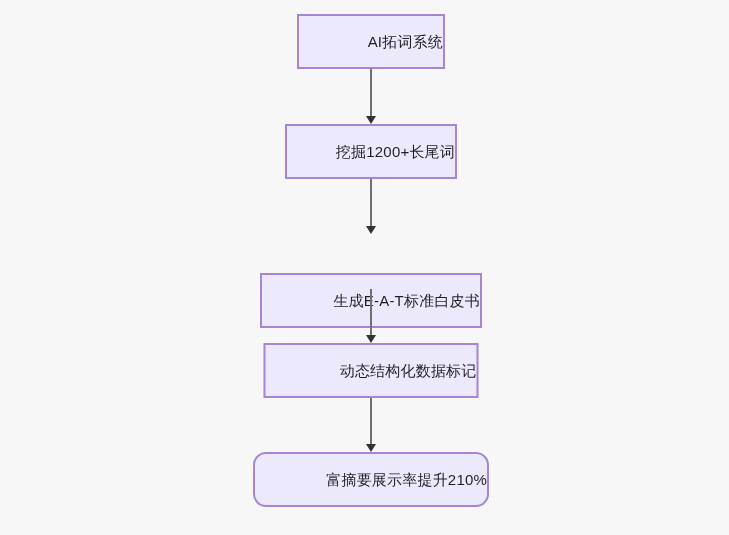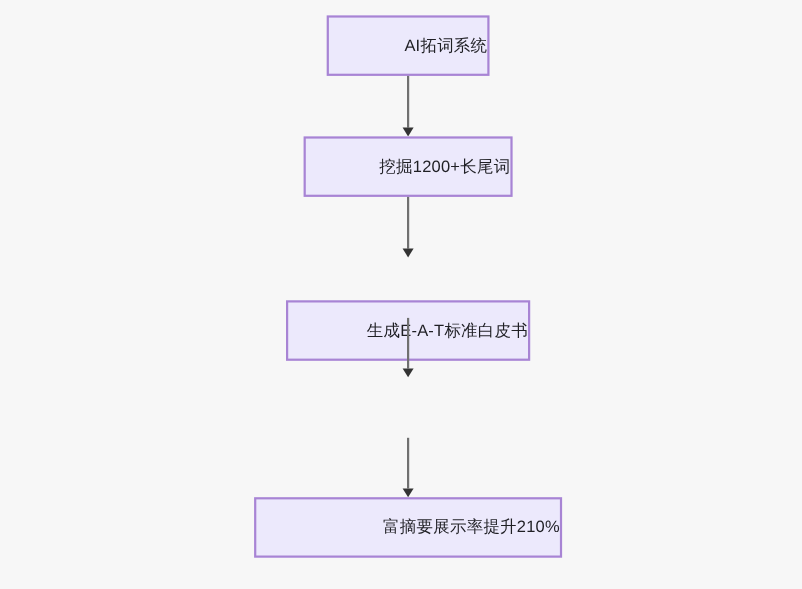--- a/index.html
+++ b/index.html
@@ -64,24 +64,24 @@
     transform: translateX(-50%);
     width: 0;
     height: 0;
     border-left: 5px solid transparent;
     border-right: 5px solid transparent;
     border-top: 8px solid #333333;
   }
 
   
   .node-1 { top: 14px;  width: 148px; }
-  .node-2 { top: 124px; width: 190px; }
+  .node-2 { top: 124px; width: 172px; }
   .node-3 { top: 234px; width: 222px; margin-top: 39px; }
   .node-4 { top: 343px; width: 215px; }
-  .node-5 { top: 452px; width: 280px; }
+  .node-5 { top: 452px; width: 236px; border-radius: 13px; }
 
   
   .edge-1 { top: 69px;  height: 55px; }
   .edge-2 { top: 179px; height: 55px; }
   .edge-3 { top: 289px; height: 54px; }
   .edge-4 { top: 398px; height: 54px; }
 
   .edge-1 .edge-line, .edge-2 .edge-line { height: 47px; }
   .edge-3 .edge-line, .edge-4 .edge-line { height: 46px; }
 
@@ -113,20 +113,23 @@
 
   <div class="node node-3">
     <span class="node-label">生成E-A-T标准白皮书</span>
   </div>
 
   <div class="edge edge-3">
     <div class="edge-line"></div>
     <div class="edge-head"></div>
   </div>
 
+  <div class="node node-4">
+    <span class="node-label">动态结构化数据标记</span>
+  </div>
 
   <div class="edge edge-4">
     <div class="edge-line"></div>
     <div class="edge-head"></div>
   </div>
 
   <div class="node node-5">
     <span class="node-label">富摘要展示率提升210%</span>
   </div>
 

